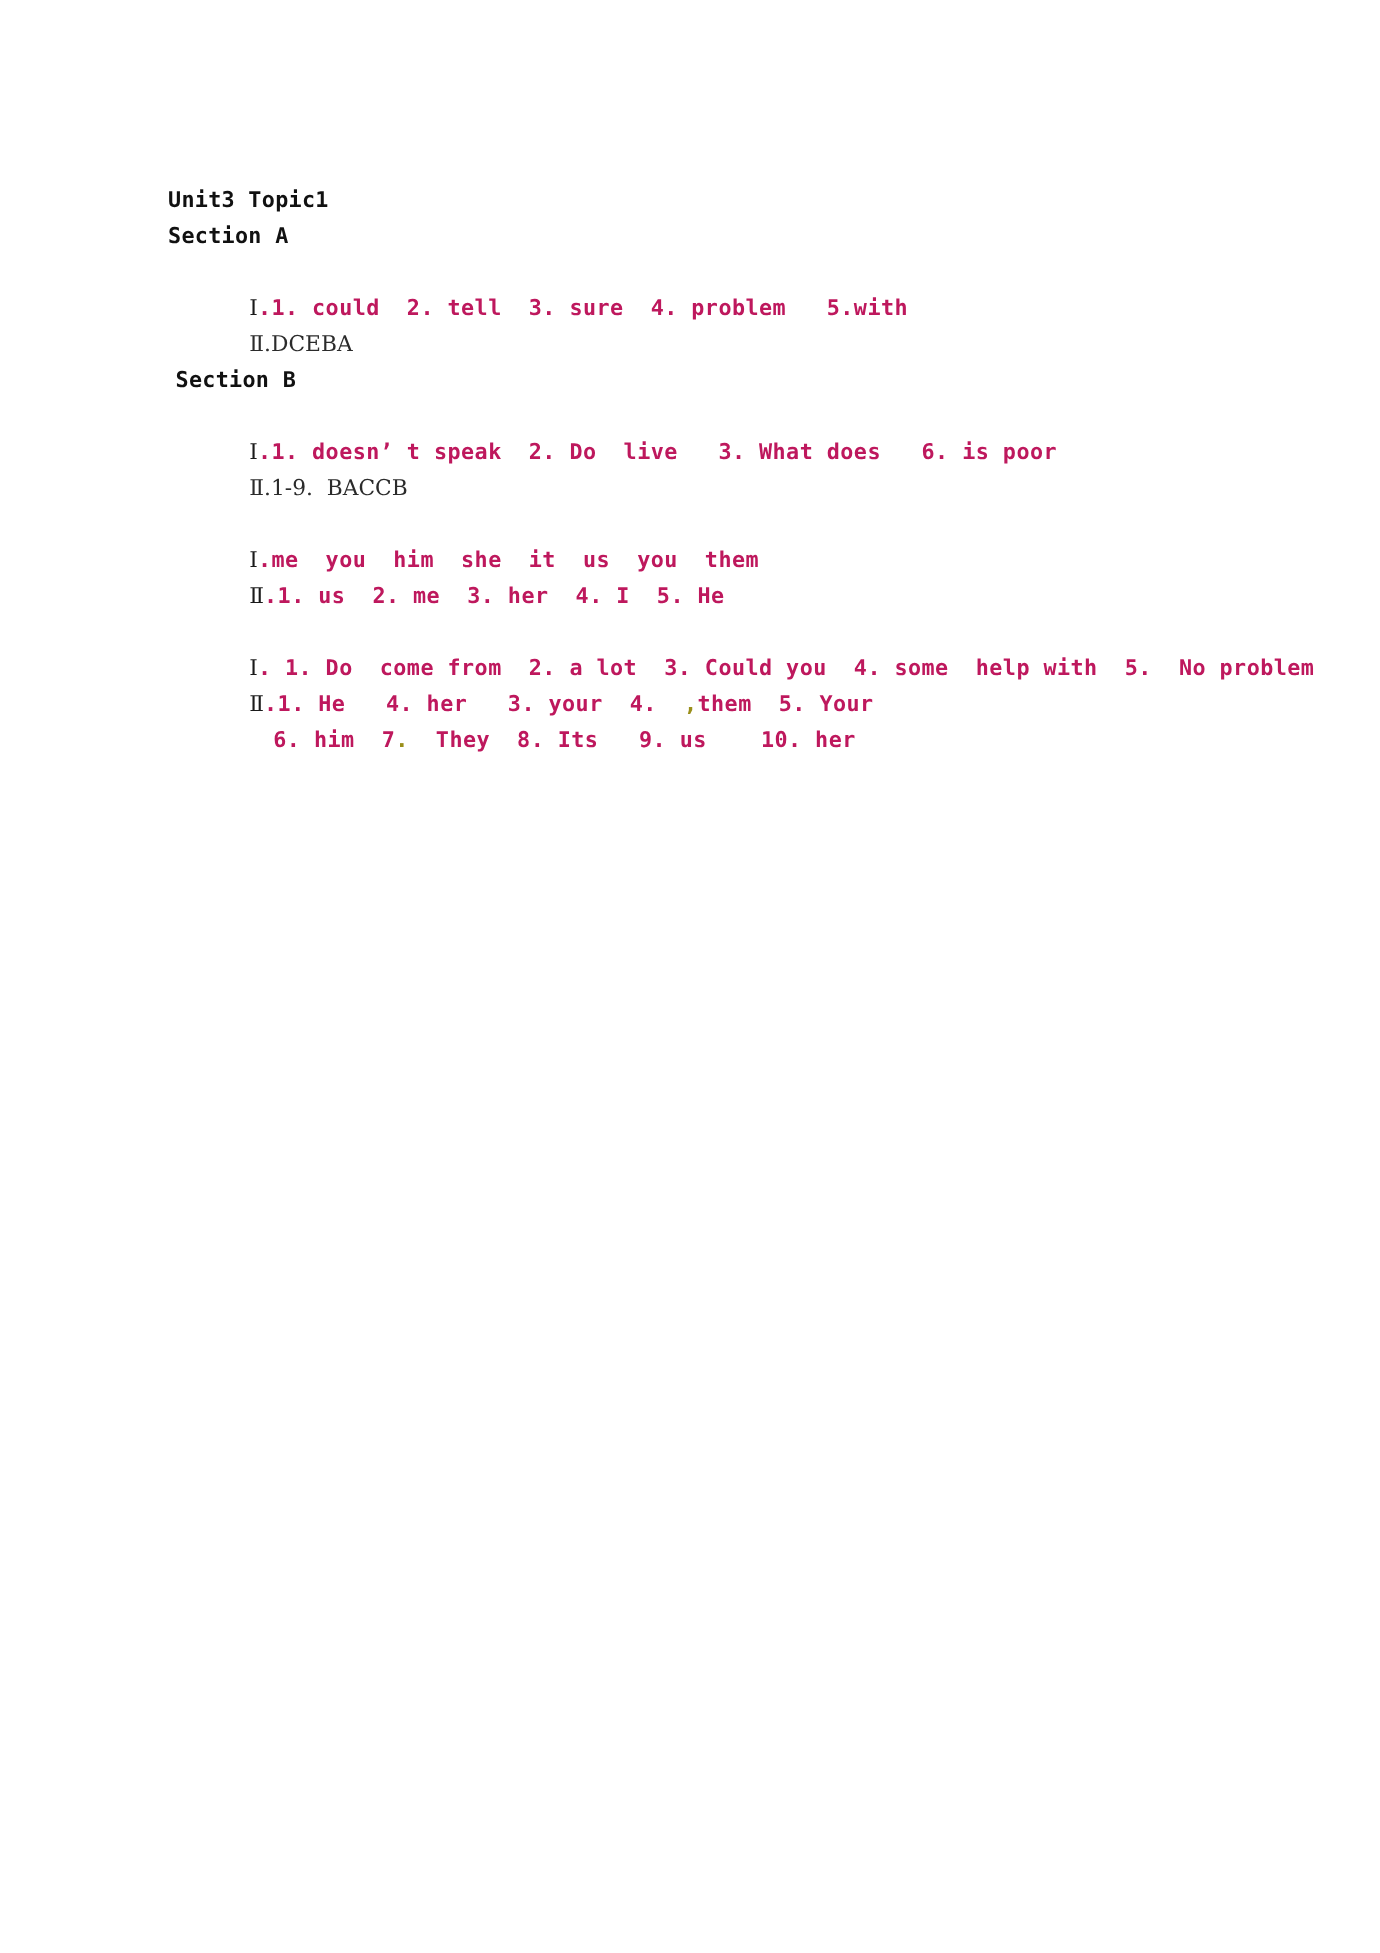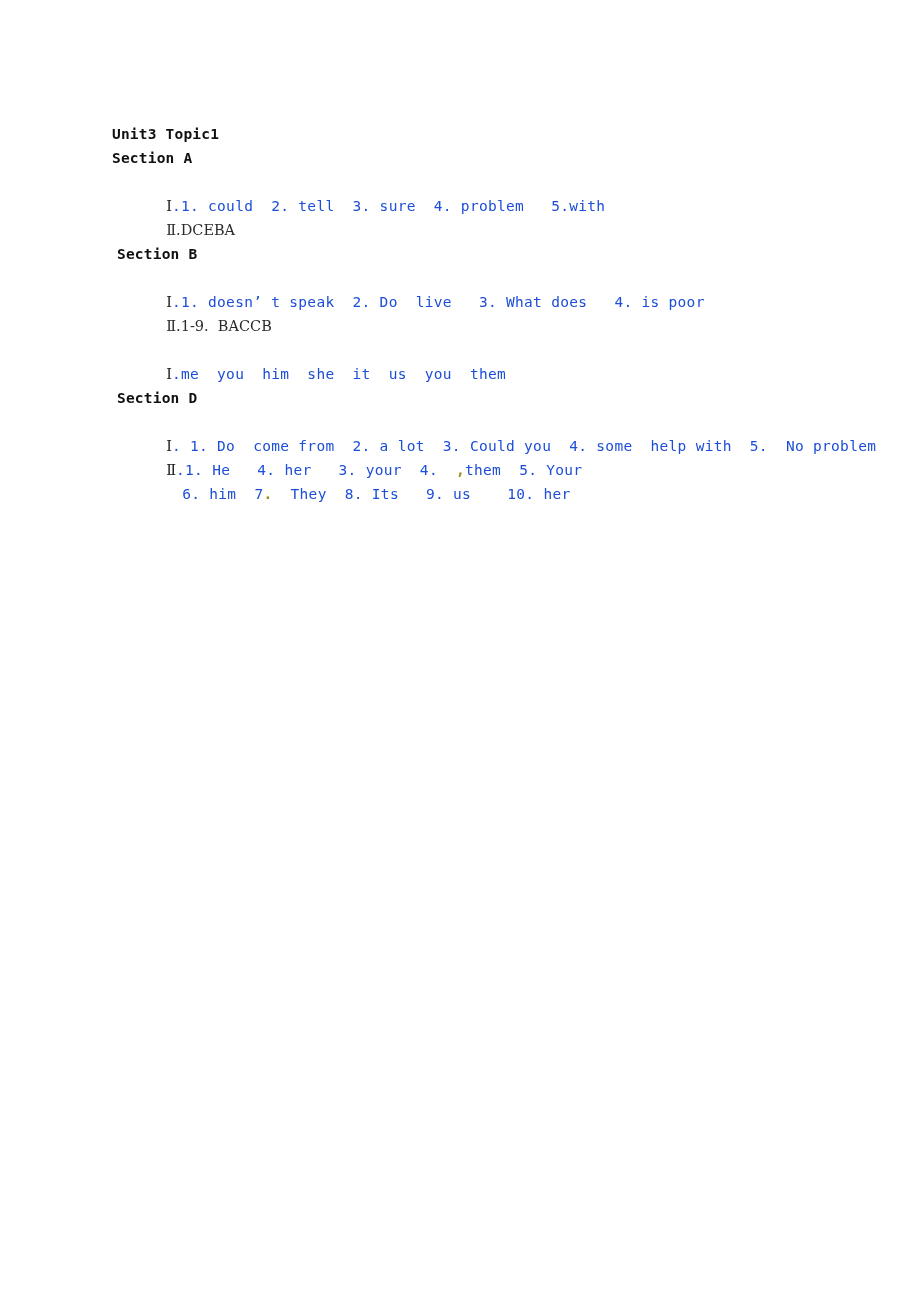--- a/index.html
+++ b/index.html
@@ -60,21 +60,22 @@
   
   .rn {
     font-family: "DejaVu Serif", "Liberation Serif", serif;
     font-size: 14.5px;
     letter-spacing: 0;
     color: #1a1a1a;
   }
 
   
   .content {
-    color: #1d4ed8;
+    color: #be185d;
+    font-weight: bold;
   }
 
   
   .serif-run {
     font-family: "DejaVu Serif", "Liberation Serif", serif;
     font-size: 14.5px;
     letter-spacing: 0;
     color: #2b2b2b;
   }
 
@@ -105,38 +106,40 @@
 
     <div class="line">
       <span class="serif-run">Ⅱ</span><span class="serif-run">.DCEBA</span>
     </div>
 
     <div class="spacer"></div>
 
     <div class="line heading indent">Section B</div>
 
     <div class="line">
-      <span class="rn">Ⅰ</span><span class="content">.1. doesn’ t speak  2. Do  live   3. What does   4. is poor</span>
+      <span class="rn">Ⅰ</span><span class="content">.1. doesn’ t speak  2. Do  live   3. What does   6. is poor</span>
     </div>
 
     <div class="line">
       <span class="serif-run">Ⅱ</span><span class="serif-run">.1-9.  BACCB</span>
     </div>
 
     <div class="spacer"></div>
 
 
     <div class="line">
       <span class="rn">Ⅰ</span><span class="content">.me  you  him  she  it  us  you  them</span>
     </div>
 
+    <div class="line">
+      <span class="rn">Ⅱ</span><span class="content">.1. us  2. me  3. her  4. I  5. He</span>
+    </div>
 
     <div class="spacer"></div>
 
-    <div class="line heading indent">Section D</div>
 
     <div class="line">
       <span class="rn">Ⅰ</span><span class="content">. 1. Do  come from  2. a lot  3. Could you  4. some  help with  5.  No problem</span>
     </div>
 
 
     <div class="line">
       <span class="rn">Ⅱ</span><span class="content">.1. He   4. her   3. your  4.  </span><span class="mark">,</span><span class="content">them  5. Your</span>
     </div>
 

